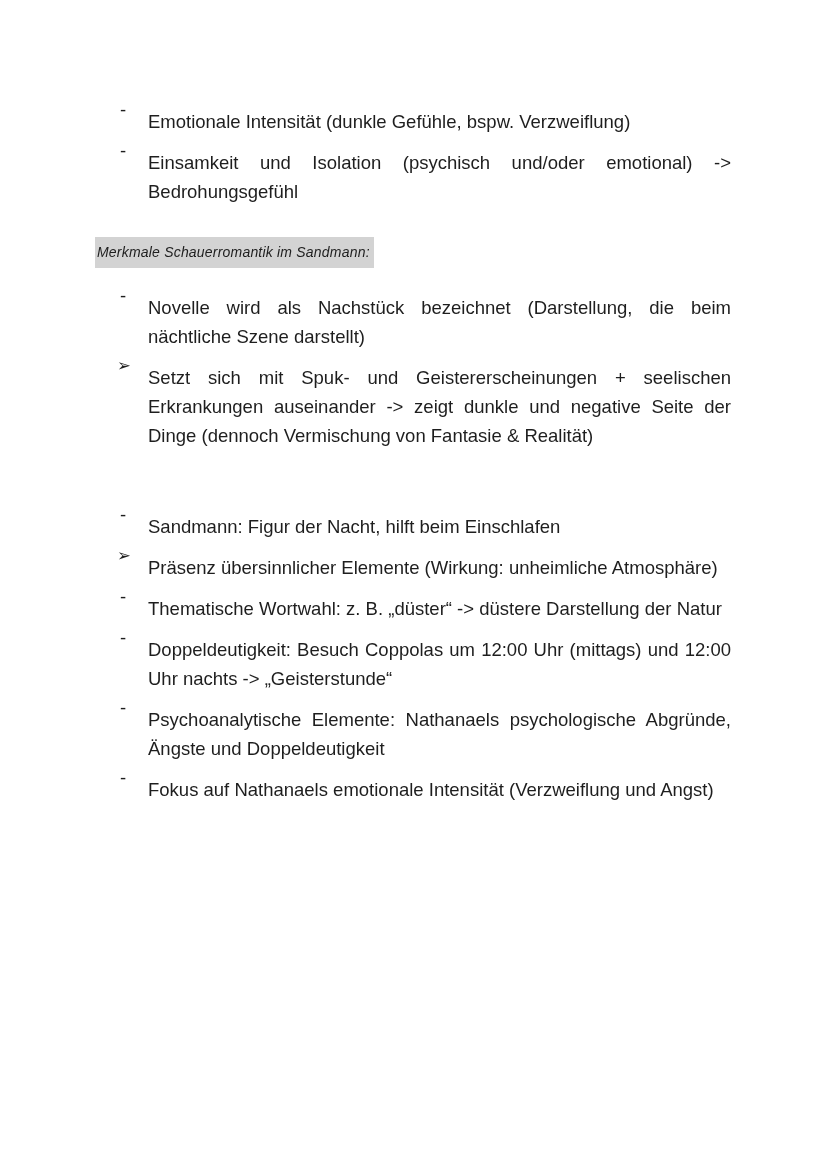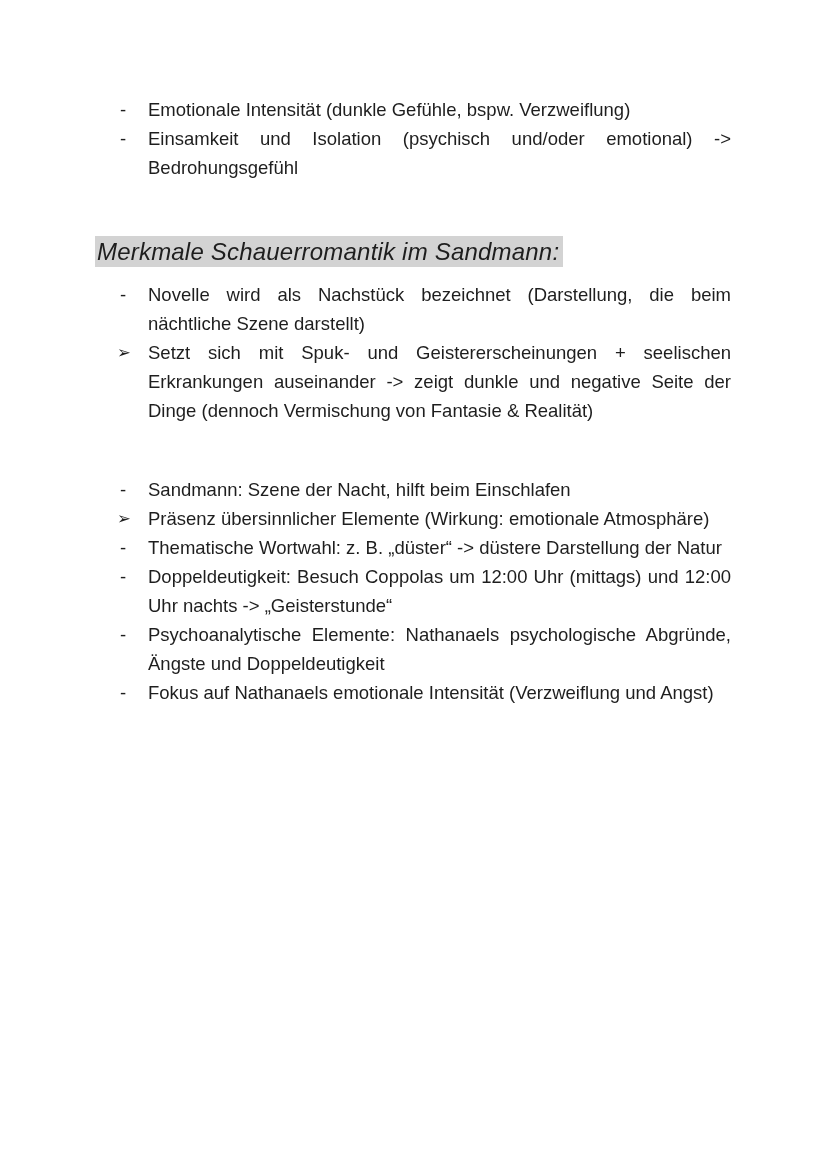--- a/index.html
+++ b/index.html
@@ -36,27 +36,28 @@
   }
   .marker.arrow {
     flex: 0 0 31px;
     margin-left: 22px;
     font-size: 16.5px;
   }
   .item-text {
     flex: 1 1 auto;
     text-align: justify;
     text-align-last: left;
+    margin-top: 12px;
   }
   .section-heading {
     display: table;
-    margin: 54px 0 13px 0;
+    margin: 31px 0 13px 0;
     padding: 1px 4px 1px 2px;
     font-style: italic;
-    font-size: 24px;
+    font-size: 14px;
     line-height: 29px;
     letter-spacing: 0.2px;
   }
   .spaced-list {
     margin-top: 50px;
   }
 </style>
 </head>
 <body>
 
@@ -82,25 +83,25 @@
     </li>
     <li class="doc-item">
       <span class="marker arrow">➢</span>
       <span class="item-text">Setzt sich mit Spuk- und Geistererscheinungen + seelischen Erkrankungen auseinander -&gt; zeigt dunkle und negative Seite der Dinge (dennoch Vermischung von Fantasie &amp; Realität)</span>
     </li>
   </ul>
 
   <ul class="doc-list spaced-list">
     <li class="doc-item">
       <span class="marker">-</span>
-      <span class="item-text">Sandmann: Szene der Nacht, hilft beim Einschlafen</span>
+      <span class="item-text">Sandmann: Figur der Nacht, hilft beim Einschlafen</span>
     </li>
     <li class="doc-item">
       <span class="marker arrow">➢</span>
-      <span class="item-text">Präsenz übersinnlicher Elemente (Wirkung: emotionale Atmosphäre)</span>
+      <span class="item-text">Präsenz übersinnlicher Elemente (Wirkung: unheimliche Atmosphäre)</span>
     </li>
     <li class="doc-item">
       <span class="marker">-</span>
       <span class="item-text">Thematische Wortwahl: z. B. „düster“ -&gt; düstere Darstellung der Natur</span>
     </li>
     <li class="doc-item">
       <span class="marker">-</span>
       <span class="item-text">Doppeldeutigkeit: Besuch Coppolas um 12:00 Uhr (mittags) und 12:00 Uhr nachts -&gt; „Geisterstunde“</span>
     </li>
     <li class="doc-item">

